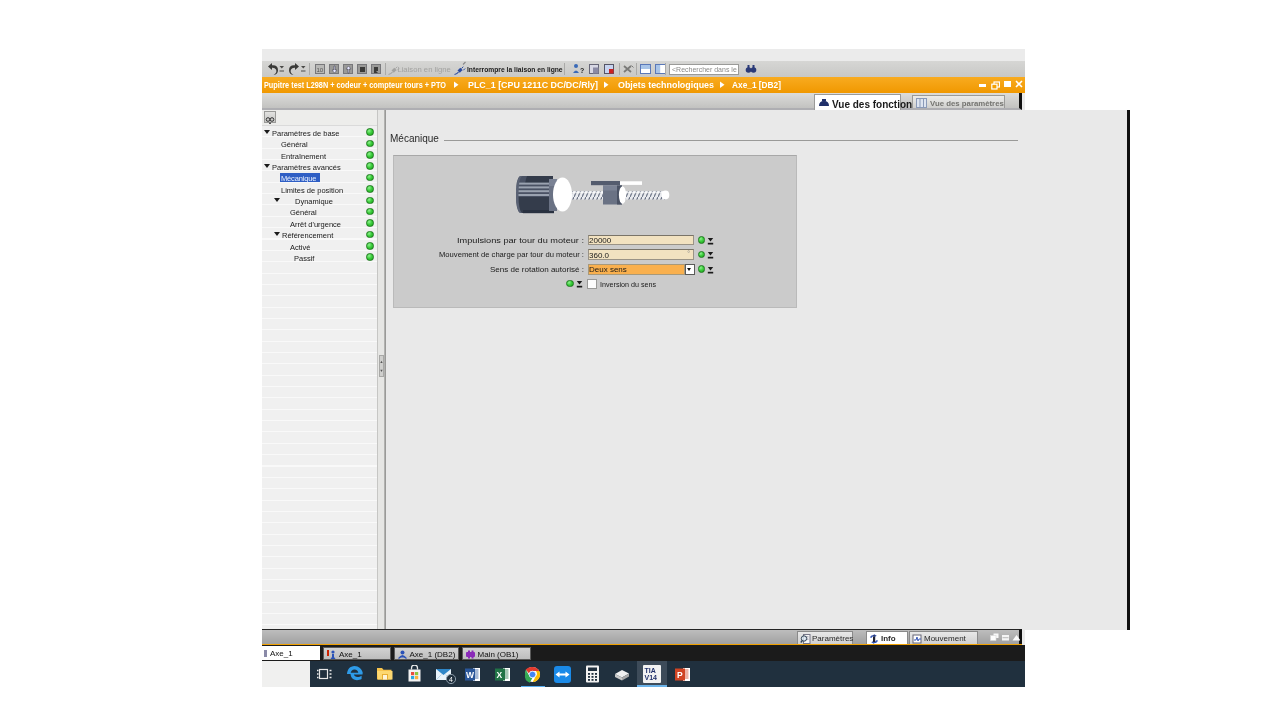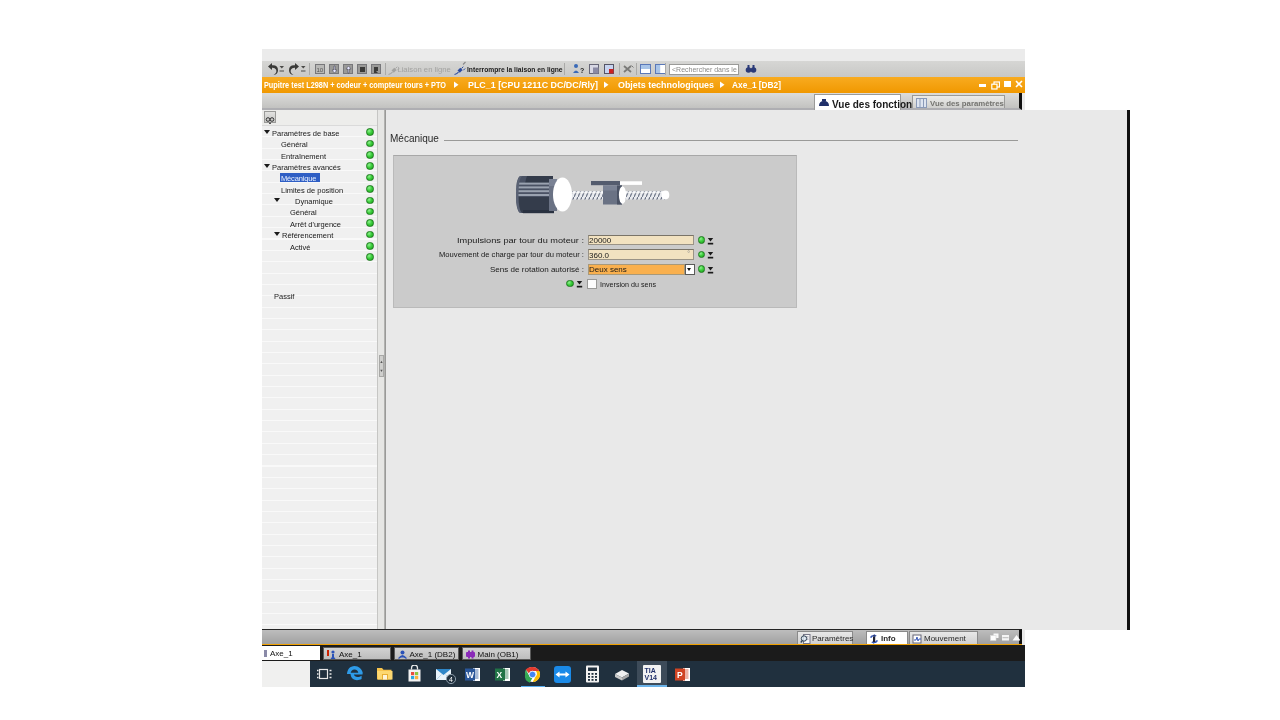--- a/index.html
+++ b/index.html
@@ -163,21 +163,21 @@
         <div class="abs" style="left:18px;top:62.7px;width:40px;height:9.5px;background:#2e5ec4;"></div>
         <div class="trow" style="left:19px;top:63.3px;color:#e8f0ff;letter-spacing:-0.15px;">Mécanique</div>
         <div class="trow" style="left:19px;top:74.7px;">Limites de position</div>
         <div class="arr" style="left:12px;top:88px;"></div>
         <div class="trow" style="left:20px;top:86px;margin-left:13px;">Dynamique</div>
         <div class="trow" style="left:28px;top:97.4px;">Général</div>
         <div class="trow" style="left:28px;top:108.8px;">Arrêt d'urgence</div>
         <div class="arr" style="left:12px;top:122.1px;"></div>
         <div class="trow" style="left:20px;top:120px;">Référencement</div>
         <div class="trow" style="left:28px;top:131.5px;">Activé</div>
-        <div class="trow" style="left:12px;top:142.9px;margin-top:38px;">Passif</div>
+        <div class="trow" style="left:32px;top:142.9px;">Passif</div>
       </div>
 
       <div id="ledcol">
         <div class="led" style="left:104px;top:18.4px;"></div>
         <div class="led" style="left:104px;top:29.7px;"></div>
         <div class="led" style="left:104px;top:41.1px;"></div>
         <div class="led" style="left:104px;top:52.4px;"></div>
         <div class="led" style="left:104px;top:63.8px;"></div>
         <div class="led" style="left:104px;top:75.2px;"></div>
         <div class="led" style="left:104px;top:86.5px;"></div>

